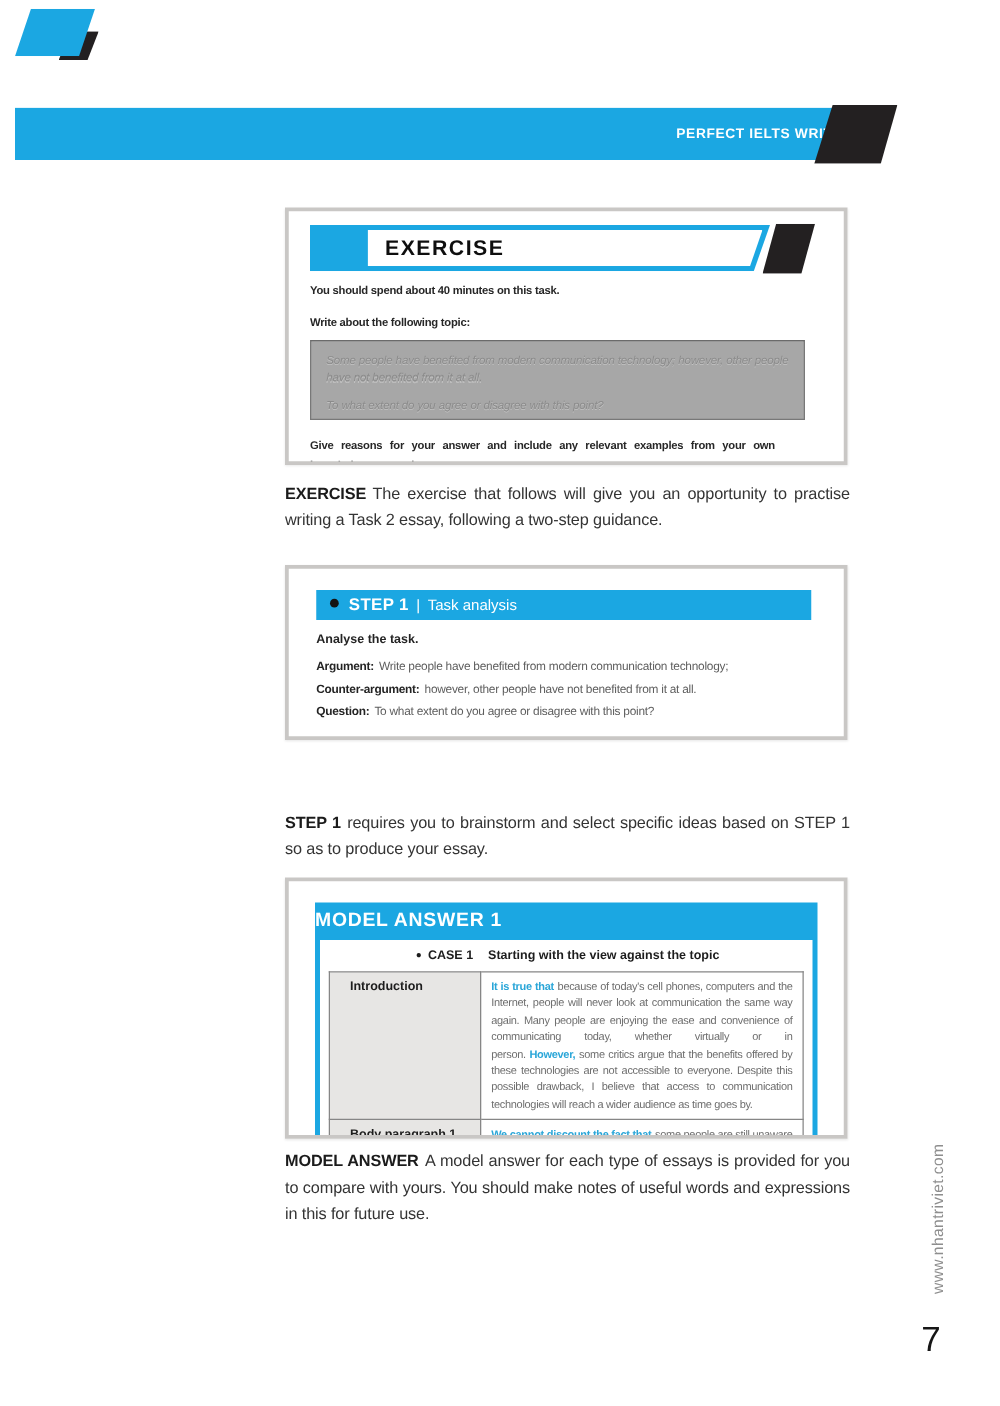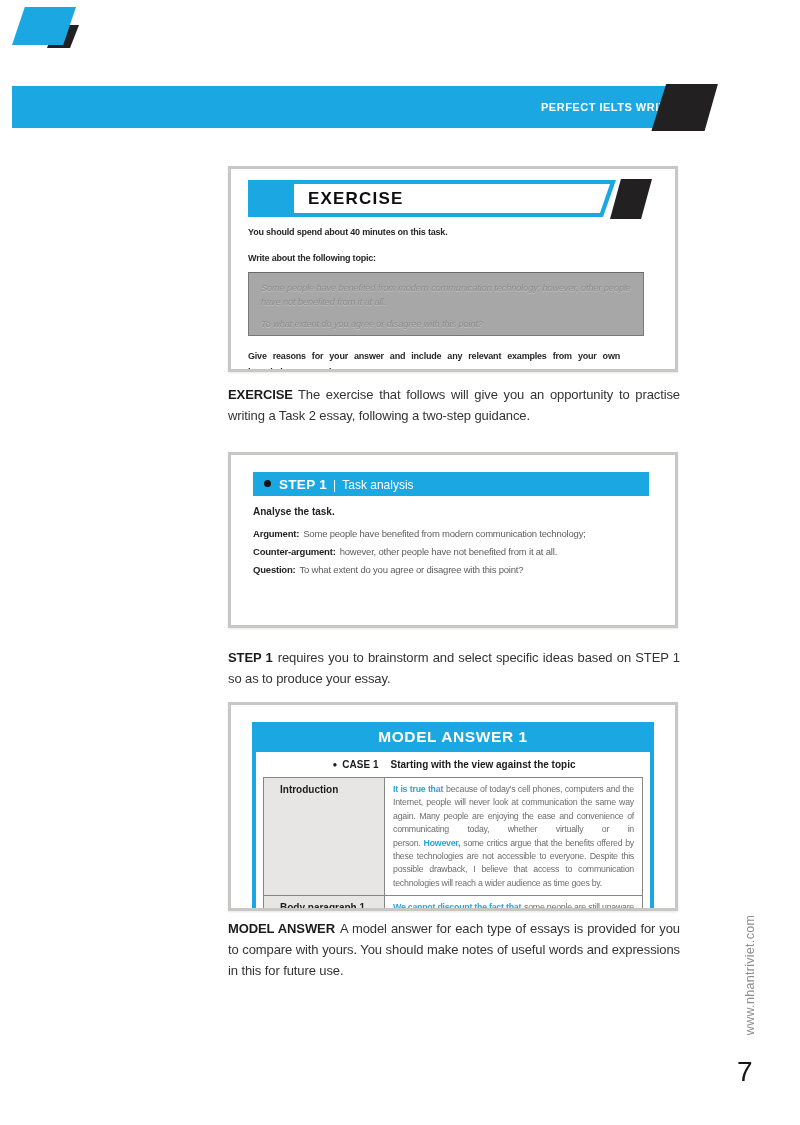--- a/index.html
+++ b/index.html
@@ -19,21 +19,21 @@
   .header-title{display:block;text-align:right;padding-right:26px;line-height:42px;
                 color:#ffffff;font-size:11px;font-weight:bold;letter-spacing:0.5px;}
   .header-tab{left:650px;top:84px;width:70px;height:47px;background:#232021;
               clip-path:polygon(23% 0,97% 0,78% 100%,2% 100%);}
 
   
   .panel{position:absolute;left:228px;width:450px;background:#ffffff;
          border:3px solid #c9c7c5;box-sizing:border-box;overflow:hidden;
          box-shadow:0 1px 2px rgba(0,0,0,0.10);}
   .panel1{top:166px;height:206px;}
-  .panel2{top:452px;height:176px;}
+  .panel2{top:452px;height:140px;}
   .panel3{top:702px;height:209px;}
 
   
   .banner{position:absolute;left:17px;top:11px;width:404px;height:37px;}
   .banner-outer{position:absolute;left:0;top:0;width:368px;height:37px;background:#1ba7e2;
                 clip-path:polygon(0 0,100% 0,calc(100% - 13px) 100%,0 100%);}
   .banner-inner{position:absolute;left:46px;top:4px;width:316px;height:29px;background:#ffffff;
                 clip-path:polygon(0 0,100% 0,calc(100% - 10px) 100%,0 100%);}
   .banner-title{position:absolute;left:60px;top:0;line-height:37px;font-size:17px;
                 font-weight:bold;letter-spacing:1.2px;color:#0e0e0e;}
@@ -58,21 +58,21 @@
             margin:0 8px 2px 11px;vertical-align:middle;}
   .step-t1{font-size:13.5px;font-weight:bold;letter-spacing:0.3px;}
   .step-sep{font-size:12px;margin:0 6px;}
   .step-t2{font-size:12px;}
   .analyse{position:absolute;left:22px;top:51px;font-size:10px;font-weight:bold;color:#242424;}
   .step-item{position:absolute;left:22px;font-size:9.5px;color:#5d5d5d;letter-spacing:-0.2px;}
   .step-item .lbl{font-weight:bold;color:#242424;margin-right:4px;margin-top:19px;}
 
   
   .mframe{position:absolute;left:21px;top:17px;width:402px;height:200px;background:#1ba7e2;}
-  .mtitle{height:30px;line-height:30px;text-align:center;color:#ffffff;font-weight:bold;
+  .mtitle{height:30px;line-height:30px;color:#ffffff;font-weight:bold;
           font-size:15.5px;letter-spacing:0.6px;}
   .mcontent{position:absolute;left:4px;right:4px;top:30px;bottom:0;background:#ffffff;
             padding:6px 7px 0 7px;box-sizing:border-box;overflow:hidden;}
   .case-line{font-size:10px;font-weight:bold;color:#1c1c1c;margin:1px 0 7px 2px;text-align:center;}
   .case-bullet{font-size:8px;vertical-align:1px;margin-right:5px;}
   .case-label{margin-right:12px;}
   .mtable{width:100%;border-collapse:collapse;table-layout:fixed;}
   .mtable td{border:1px solid #868686;vertical-align:top;}
   td.lbl{width:88px;background:#e7e6e4;font-weight:bold;font-size:10px;color:#1d1d1d;
          padding:5px 16px;line-height:13px;}
@@ -125,21 +125,21 @@
   <p class="note note1">
     <span class="lead">EXERCISE</span><span>The exercise that follows will give you an opportunity to practise writing a Task 2 essay, following a two-step guidance.</span>
   </p>
 
   <div class="panel panel2">
     <div class="step-bar">
       <span class="step-dot"></span><span class="step-t1">STEP 1</span><span class="step-sep">|</span><span class="step-t2">Task analysis</span>
     </div>
     <div class="analyse">Analyse the task.</div>
     <div class="step-item" style="top:73px">
-      <span class="lbl">Argument:</span><span>Some people have benefited from modern communication technology;</span>
+      <span class="lbl">Argument:</span><span>Write people have benefited from modern communication technology;</span>
     </div>
     <div class="step-item" style="top:91px">
       <span class="lbl">Counter-argument:</span><span>however, other people have not benefited from it at all.</span>
     </div>
     <div class="step-item" style="top:109px">
       <span class="lbl">Question:</span><span>To what extent do you agree or disagree with this point?</span>
     </div>
   </div>
 
   <p class="note note3">

